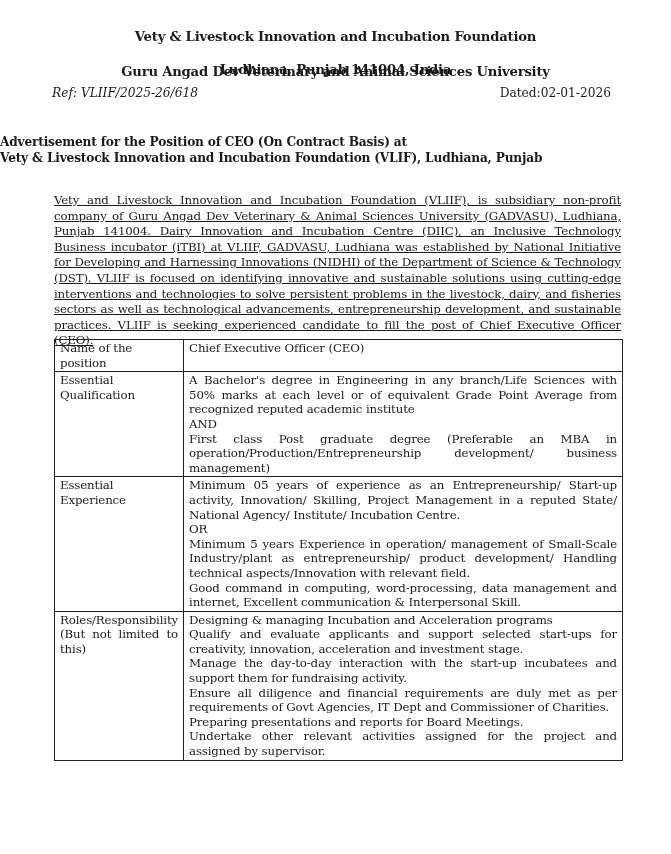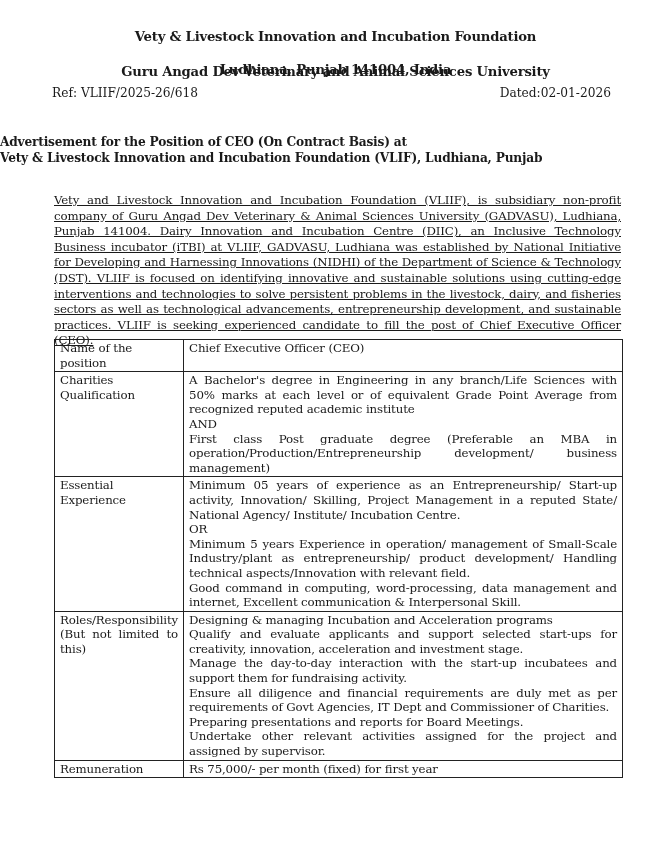--- a/index.html
+++ b/index.html
@@ -6,21 +6,21 @@
   body {
     width: 671px; height: 854px; overflow: hidden; position: relative;
     font-family: "DejaVu Serif", "Liberation Serif", serif;
     color: #1a1a1a;
   }
   .hdr { position: absolute; left: 0; width: 671px; text-align: center; font-weight: bold; font-size: 13.2px; letter-spacing: -0.2px; }
   #h1 { top: 29px; }
   #h2 { top: 64px; text-align: center; }
   #h3 { top: 62px; }
   .refline { position: absolute; top: 86px; font-size: 12.2px; }
-  #ref { left: 52px; }
+  #ref { left: 52px; font-style: italic; }
   #dated { right: 60px; }
   .adtitle { position: absolute; left: 0; width: 671px; font-weight: bold; font-size: 12.2px; letter-spacing: -0.2px; }
   #t1 { top: 135px; }
   #t2 { top: 151px; }
   #intro {
     position: absolute; left: 54px; top: 193px; width: 567px;
     font-size: 11.8px; line-height: 15.6px; text-align: justify; letter-spacing: -0.15px; text-decoration: underline;
   }
   table {
     position: absolute; left: 54px; top: 339px; width: 569px;
@@ -51,21 +51,21 @@
 
 <table>
   <tbody id="tbody">
       <tr class="r0">
         <td class="lab">Name of the position</td>
         <td class="val">
           <span class="line">Chief Executive Officer (CEO)</span>
         </td>
       </tr>
       <tr class="r2">
-        <td class="lab">Charities Qualification</td>
+        <td class="lab">Essential Qualification</td>
         <td class="val">
           <span class="line">A Bachelor's degree in Engineering in any branch/Life Sciences with 50% marks at each level or of equivalent Grade Point Average from recognized reputed academic institute</span>
           <span class="line">AND</span>
           <span class="line">First class Post graduate degree (Preferable an MBA in operation/Production/Entrepreneurship development/ business management)</span>
         </td>
       </tr>
       <tr class="r3">
         <td class="lab">Essential Experience</td>
         <td class="val">
           <span class="line">Minimum 05 years of experience as an Entrepreneurship/ Start-up activity, Innovation/ Skilling, Project Management in a reputed State/ National Agency/ Institute/ Incubation Centre.</span>
@@ -78,20 +78,14 @@
         <td class="lab lab-just">Roles/Responsibility (But not limited to this)</td>
         <td class="val">
           <span class="line">Designing &amp; managing Incubation and Acceleration programs</span>
           <span class="line">Qualify and evaluate applicants and support selected start-ups for creativity, innovation, acceleration and investment stage.</span>
           <span class="line">Manage the day-to-day interaction with the start-up incubatees and support them for fundraising activity.</span>
           <span class="line">Ensure all diligence and financial requirements are duly met as per requirements of Govt Agencies, IT Dept and Commissioner of Charities.</span>
           <span class="line">Preparing presentations and reports for Board Meetings.</span>
           <span class="line">Undertake other relevant activities assigned for the project and assigned by supervisor.</span>
         </td>
       </tr>
-      <tr class="r6">
-        <td class="lab">Remuneration</td>
-        <td class="val">
-          <span class="line">Rs 75,000/- per month (fixed) for first year</span>
-        </td>
-      </tr>
     </tbody>
 </table>
 
 </body></html>

